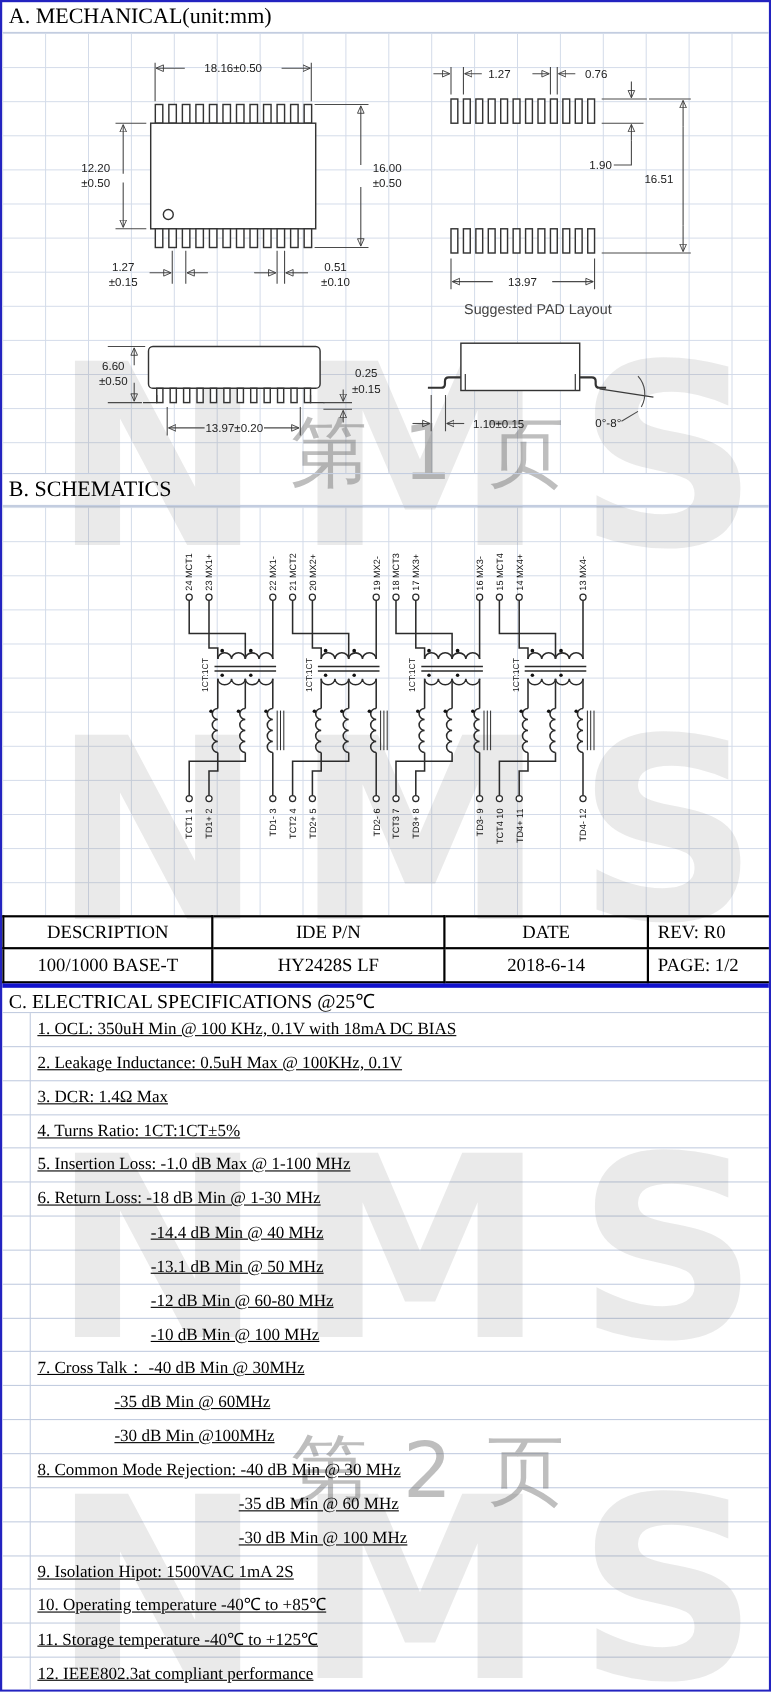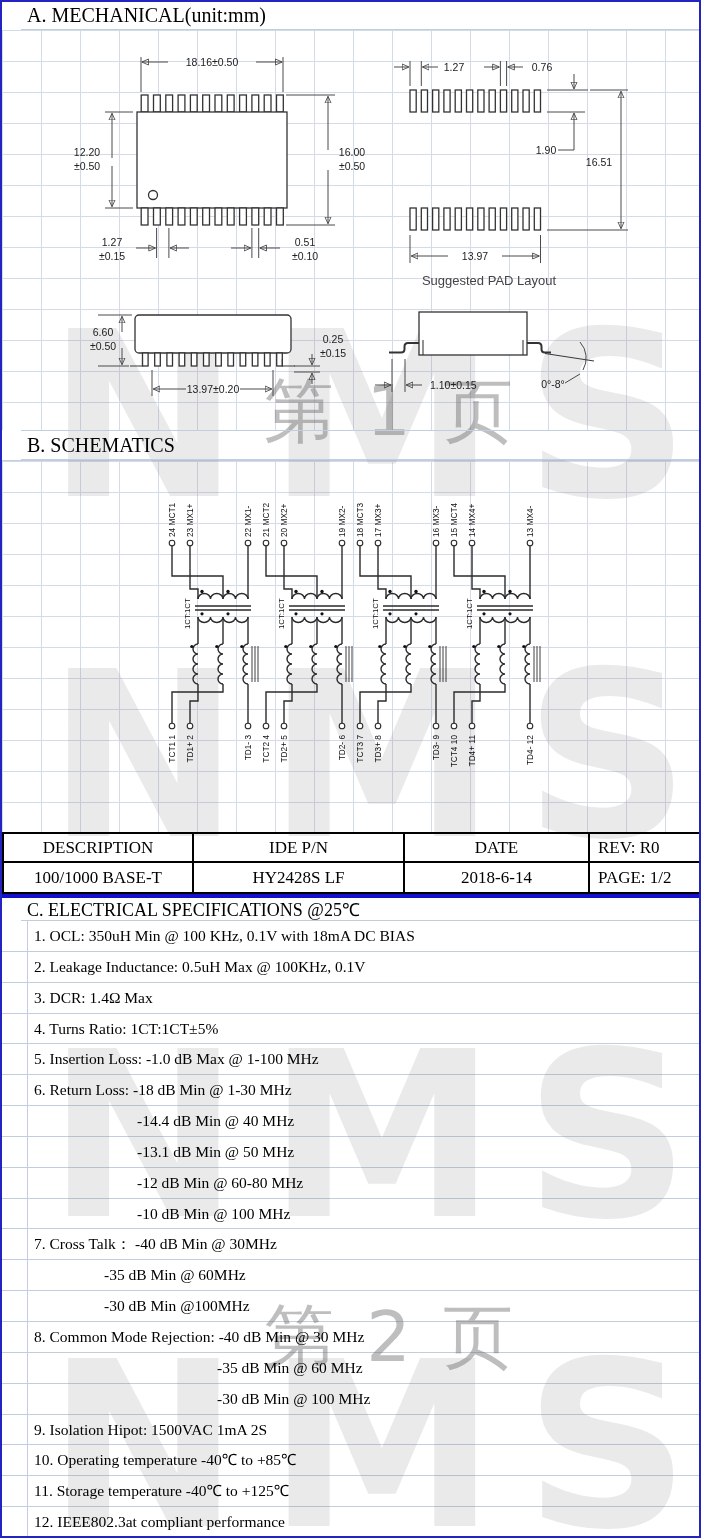--- a/index.html
+++ b/index.html
@@ -3,21 +3,21 @@
 <meta charset="utf-8">
 <style>
   html,body{margin:0;padding:0;background:#fff;}
   *{box-sizing:border-box;}
   .page{position:relative;width:701px;height:1538px;background:#fff;overflow:hidden;
         border:2px solid #2323c0;font-family:"Liberation Serif",serif;color:#000;}
   .grid{background-image:linear-gradient(#d3dbe9 1px,transparent 1px),
                          linear-gradient(90deg,#d3dbe9 1px,transparent 1px);
         background-size:100% 31px,39px 100%;}
   .hdr{height:28px;display:flex;align-items:center;padding-left:6px;font-size:20px;
-       border-bottom:1px solid #c3cde0;position:relative;z-index:2;background:transparent;margin-left:19px;}
+       border-bottom:1px solid #c3cde0;position:relative;z-index:2;background:transparent;}
   .hdrB{height:30px;border-top:1px solid #c3cde0;}
   .hdrC{height:23px;font-size:18px;}
   .mech-area{position:relative;height:400px;}
   .mech-svg{position:absolute;left:0;top:0;z-index:2;}
   .mech-svg path,.mech-svg line{stroke:#3a3a3a;stroke-width:1.1;fill:none;}
   .mech-svg .part{stroke:#333;stroke-width:1.3;fill:#fff;}
   .mech-svg .dim{stroke:#4a4a4a;stroke-width:1;}
   .mech-svg .lead{stroke:#333;stroke-width:2;}
   .mech-svg text{font:10.5px "Liberation Sans",sans-serif;fill:#222;stroke:none;}
   .mech-svg text.cap{font:13px "Liberation Sans",sans-serif;fill:#444;}
@@ -32,21 +32,21 @@
   .ch text.rlbl{font-size:7.8px;}
   table.info{width:100%;border-collapse:collapse;table-layout:fixed;position:relative;z-index:2;}
   table.info td{border:2px solid #000;font-size:17px;text-align:center;height:29px;padding:0 4px;}
   table.info tr:last-child td{height:31px;}
   table.info td.lft{text-align:left;padding-left:8px;margin-left:15px;}
   .bluebar{height:4px;background:#1212cc;position:relative;z-index:2;}
   .specs{position:relative;height:617px;}
   .specs::before{content:"";position:absolute;left:25px;top:0;bottom:0;width:1px;background:#c3cde0;z-index:0;}
   .spec-row{height:30.85px;line-height:30.85px;border-bottom:1px solid #c3cde0;
             padding-left:32px;font-size:15.5px;white-space:nowrap;}
-  .spec-row span{position:relative;z-index:2;}
+  .spec-row span{position:relative;z-index:2;text-decoration:underline;}
   .spec-row.ind-a{padding-left:135px;}
   .spec-row.ind-b{padding-left:102px;}
   .spec-row.ind-c{padding-left:215px;}
   .wm{position:absolute;z-index:1;pointer-events:none;white-space:nowrap;line-height:1;}
   .wm-nms{left:45px;font-family:"DejaVu Sans",sans-serif;font-weight:bold;font-size:230px;
           letter-spacing:28px;color:rgba(125,125,125,0.16);}
   .wm-page{font-family:"DejaVu Sans",sans-serif;font-size:70px;letter-spacing:5px;
            color:rgba(110,110,110,0.45);}
 </style>
 </head>

